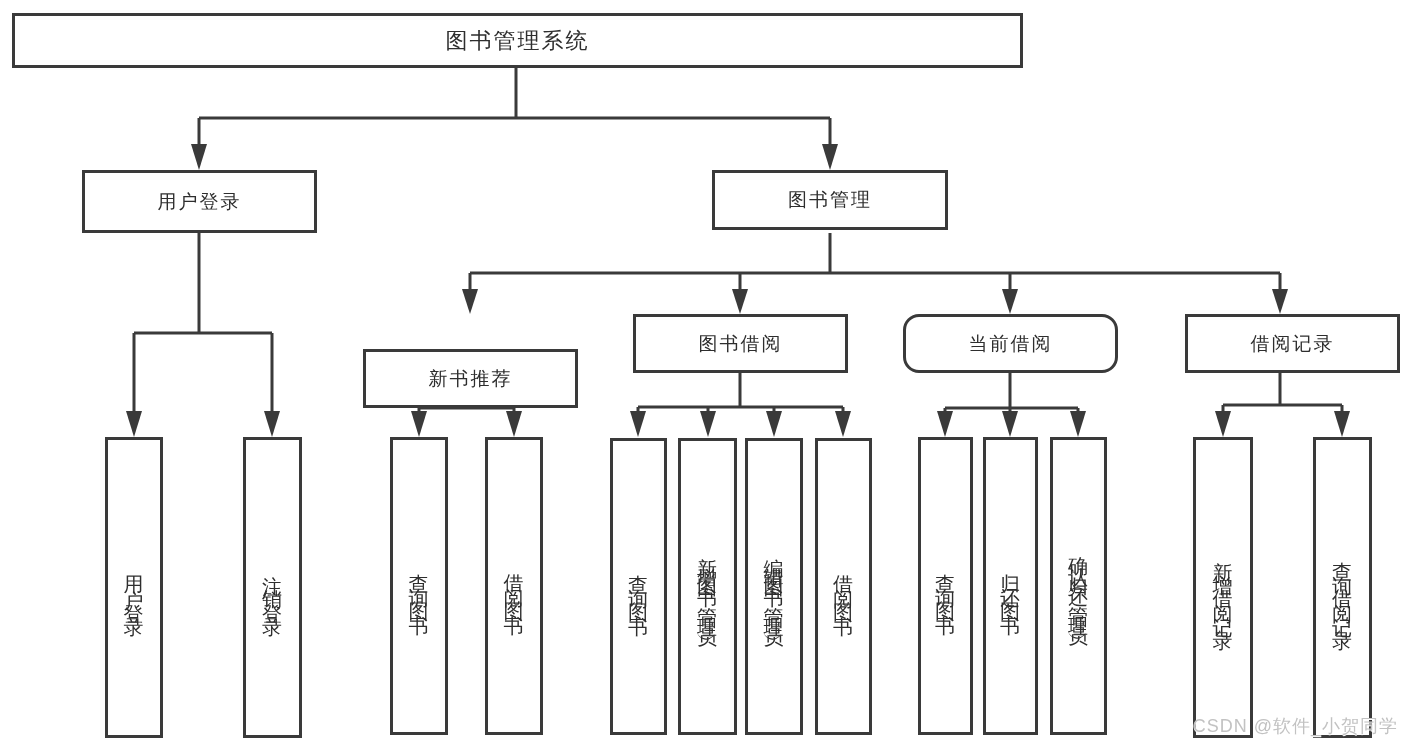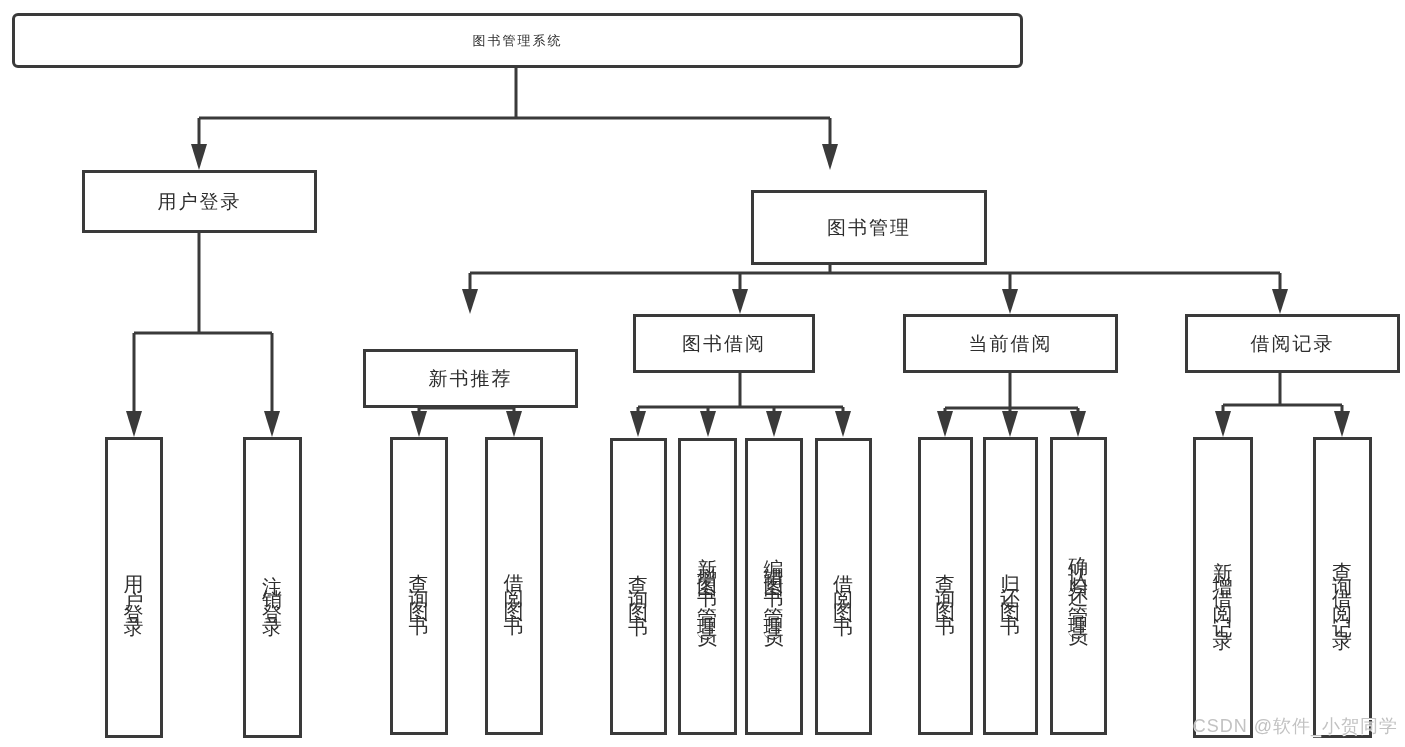--- a/index.html
+++ b/index.html
@@ -16,21 +16,21 @@
     position:absolute;
     box-sizing:border-box;
     background:#ffffff;
     border:3px solid #3a3a3a;
     display:flex;align-items:center;justify-content:center;
     font-size:19px;
     letter-spacing:2px;
     color:#2e2e2e;
     white-space:nowrap;
   }
-  .node--root{border-width:3px;font-size:13px;border-radius:6px;}
+  .node--root{border-width:3px;font-size:22px;}
   .leaf{
     position:absolute;
     box-sizing:border-box;
     background:#ffffff;
     border:3px solid #3a3a3a;
     display:flex;align-items:center;justify-content:center;
   }
   .leaf span{
     writing-mode:vertical-rl;
     text-orientation:mixed;
@@ -94,31 +94,31 @@
     </g>
   </svg>
 
   <div class="node node--root" style="left:12px;top:13px;width:1011px;height:55px;">
     <span>图书管理系统</span>
   </div>
 
   <div class="node" style="left:82px;top:170px;width:235px;height:63px;">
     <span>用户登录</span>
   </div>
-  <div class="node" style="left:751px;top:170px;width:236px;height:75px;margin-top:20px;">
+  <div class="node" style="left:712px;top:170px;width:236px;height:60px;">
     <span>图书管理</span>
   </div>
 
   <div class="node" style="left:363px;top:314px;width:215px;height:59px;margin-top:35px;">
     <span>新书推荐</span>
   </div>
-  <div class="node" style="left:633px;top:314px;width:182px;height:59px;">
+  <div class="node" style="left:633px;top:314px;width:215px;height:59px;">
     <span>图书借阅</span>
   </div>
-  <div class="node" style="left:903px;top:314px;width:215px;height:59px;">
+  <div class="node" style="left:903px;top:314px;width:215px;height:59px;border-radius:16px;">
     <span>当前借阅</span>
   </div>
   <div class="node" style="left:1173px;top:314px;width:215px;height:59px;margin-left:12px;">
     <span>借阅记录</span>
   </div>
 
   <div class="leaf" style="left:105px;top:437px;width:58px;height:301px;">
     <span>用户登录</span>
   </div>
   <div class="leaf" style="left:243px;top:437px;width:59px;height:301px;">

